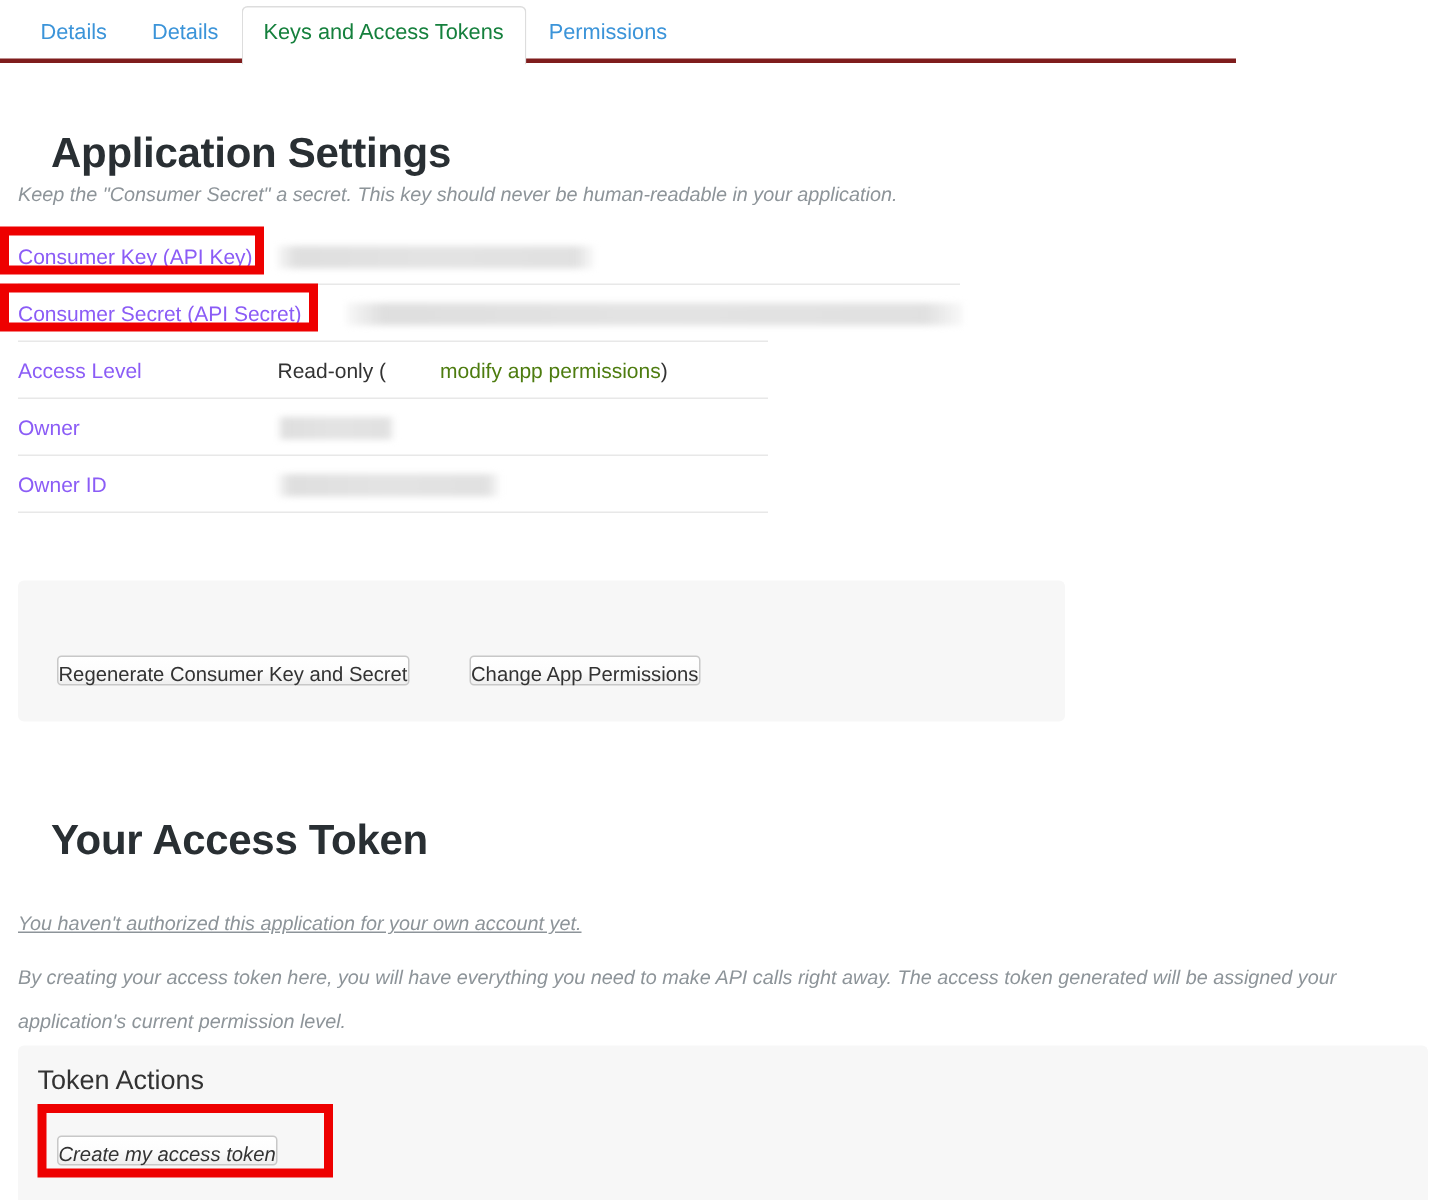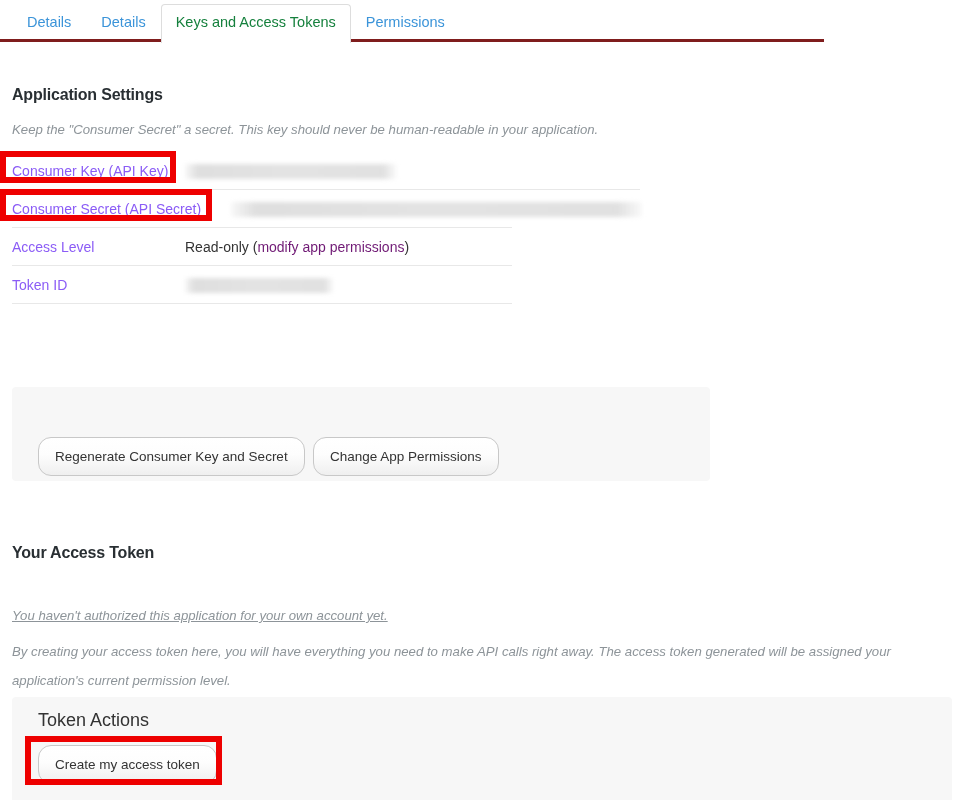--- a/index.html
+++ b/index.html
@@ -53,25 +53,26 @@
     border-color: #dddddd;
     position: relative;
     z-index: 3;
     margin-bottom: -1px;
     padding-bottom: 12px;
   }
 
   
   .h1 {
     position: absolute;
-    font-size: 16px;
+    font-size: 28px;
     font-weight: bold;
     color: #292f33;
     letter-spacing: -0.2px;
     white-space: nowrap;
+    margin-left: 22px;
   }
   .muted-italic {
     position: absolute;
     font-size: 13.2px;
     font-style: italic;
     color: #8d9499;
     line-height: 20px;
   }
 
   
@@ -98,23 +99,24 @@
     white-space: nowrap;
   }
   .drow .sep {
     position: absolute;
     left: 0;
     bottom: 0;
     height: 1px;
     background: #e8e8e8;
   }
   .link {
-    color: #701a75;
+    color: #4d7c0f;
     text-decoration: none;
     cursor: pointer;
+    margin-left: 36px;
   }
   .redacted {
     display: inline-block;
     height: 15px;
     border-radius: 1px;
     background: linear-gradient(90deg,
       rgba(224,224,224,0.25) 0%,
       rgba(221,221,221,0.95) 6%,
       rgba(226,226,226,0.95) 50%,
       rgba(223,223,223,0.95) 94%,
@@ -136,23 +138,23 @@
     color: #333333;
     white-space: nowrap;
   }
   .btn {
     position: absolute;
     font-family: "Liberation Sans", sans-serif;
     font-size: 13.5px;
     color: #333333;
     background: linear-gradient(180deg, #ffffff 0%, #fdfdfd 45%, #efefef 100%);
     border: 1px solid #c8c8c8;
-    border-radius: 13px;
-    padding: 0 16px;
-    height: 39px;
+    border-radius: 3px;
+    padding: 0 0;
+    height: 20px;
     line-height: 24px;
     box-sizing: border-box;
     white-space: nowrap;
     cursor: pointer;
   }
 
   
   .redbox {
     position: absolute;
     border: 6px solid #ee0000;
@@ -195,42 +197,49 @@
     </div>
     <div class="sep" style="width:500px;"></div>
   </div>
 
   <div class="drow" style="height:38px;">
     <div class="dlabel">Access Level</div>
     <div class="dvalue"><span>Read-only (</span><a class="link">modify app permissions</a><span>)</span></div>
     <div class="sep" style="width:500px;"></div>
   </div>
 
-
-  <div class="drow" style="height:38px;">
-    <div class="dlabel">Token ID</div>
+  <div class="drow" style="height:38px;">
+    <div class="dlabel">Owner</div>
+    <div class="dvalue">
+      <span class="redacted" style="width:78px;"></span>
+    </div>
+    <div class="sep" style="width:500px;"></div>
+  </div>
+
+  <div class="drow" style="height:38px;">
+    <div class="dlabel">Owner ID</div>
     <div class="dvalue">
       <span class="redacted" style="width:148px;"></span>
     </div>
     <div class="sep" style="width:500px;"></div>
   </div>
 
 </div>
 
 <div class="panel" style="left:12px; top:387px; width:698px; height:94px;">
   <button class="btn" style="left:26px; top:50px;">Regenerate Consumer Key and Secret</button>
   <button class="btn" style="left:301px; top:50px;">Change App Permissions</button>
 </div>
 
 <div class="h1" style="left:12px; top:544px;">Your Access Token</div>
 
 <div class="muted-italic" style="left:12px; top:606px; width:930px;text-decoration:underline;">You haven't authorized this application for your own account yet.</div>
 
 <div class="muted-italic" style="left:12px; top:637px; width:932px; line-height:29px;">By creating your access token here, you will have everything you need to make API calls right away. The access token generated will be assigned your application's current permission level.</div>
 
 <div class="panel" style="left:12px; top:697px; width:940px; height:103px; border-radius:4px 4px 0 0;">
-  <div class="panel-title" style="left:26px; top:13px;">Token Actions</div>
-  <button class="btn" style="left:26px; top:48px;">Create my access token</button>
+  <div class="panel-title" style="left:13px; top:13px;">Token Actions</div>
+  <button class="btn" style="left:26px; top:60px;font-style:italic;">Create my access token</button>
 </div>
 
 <div class="redbox" style="left:0px; top:151px; width:176px; height:32px;"></div>
 <div class="redbox" style="left:0px; top:189px; width:212px; height:32px;"></div>
 <div class="redbox" style="left:25px; top:736px; width:197px; height:49px;"></div>
 
 </body></html>

